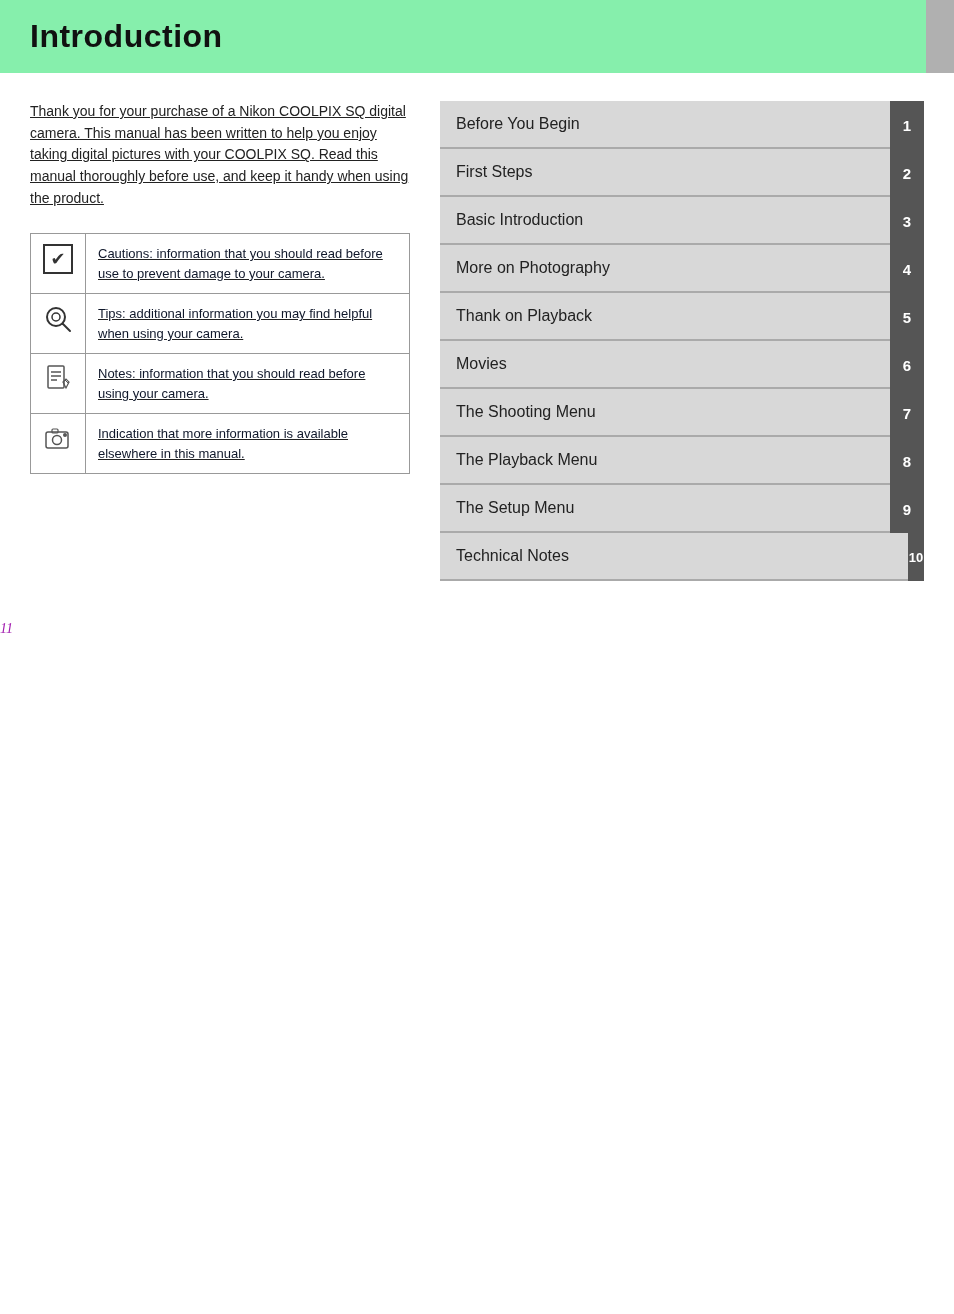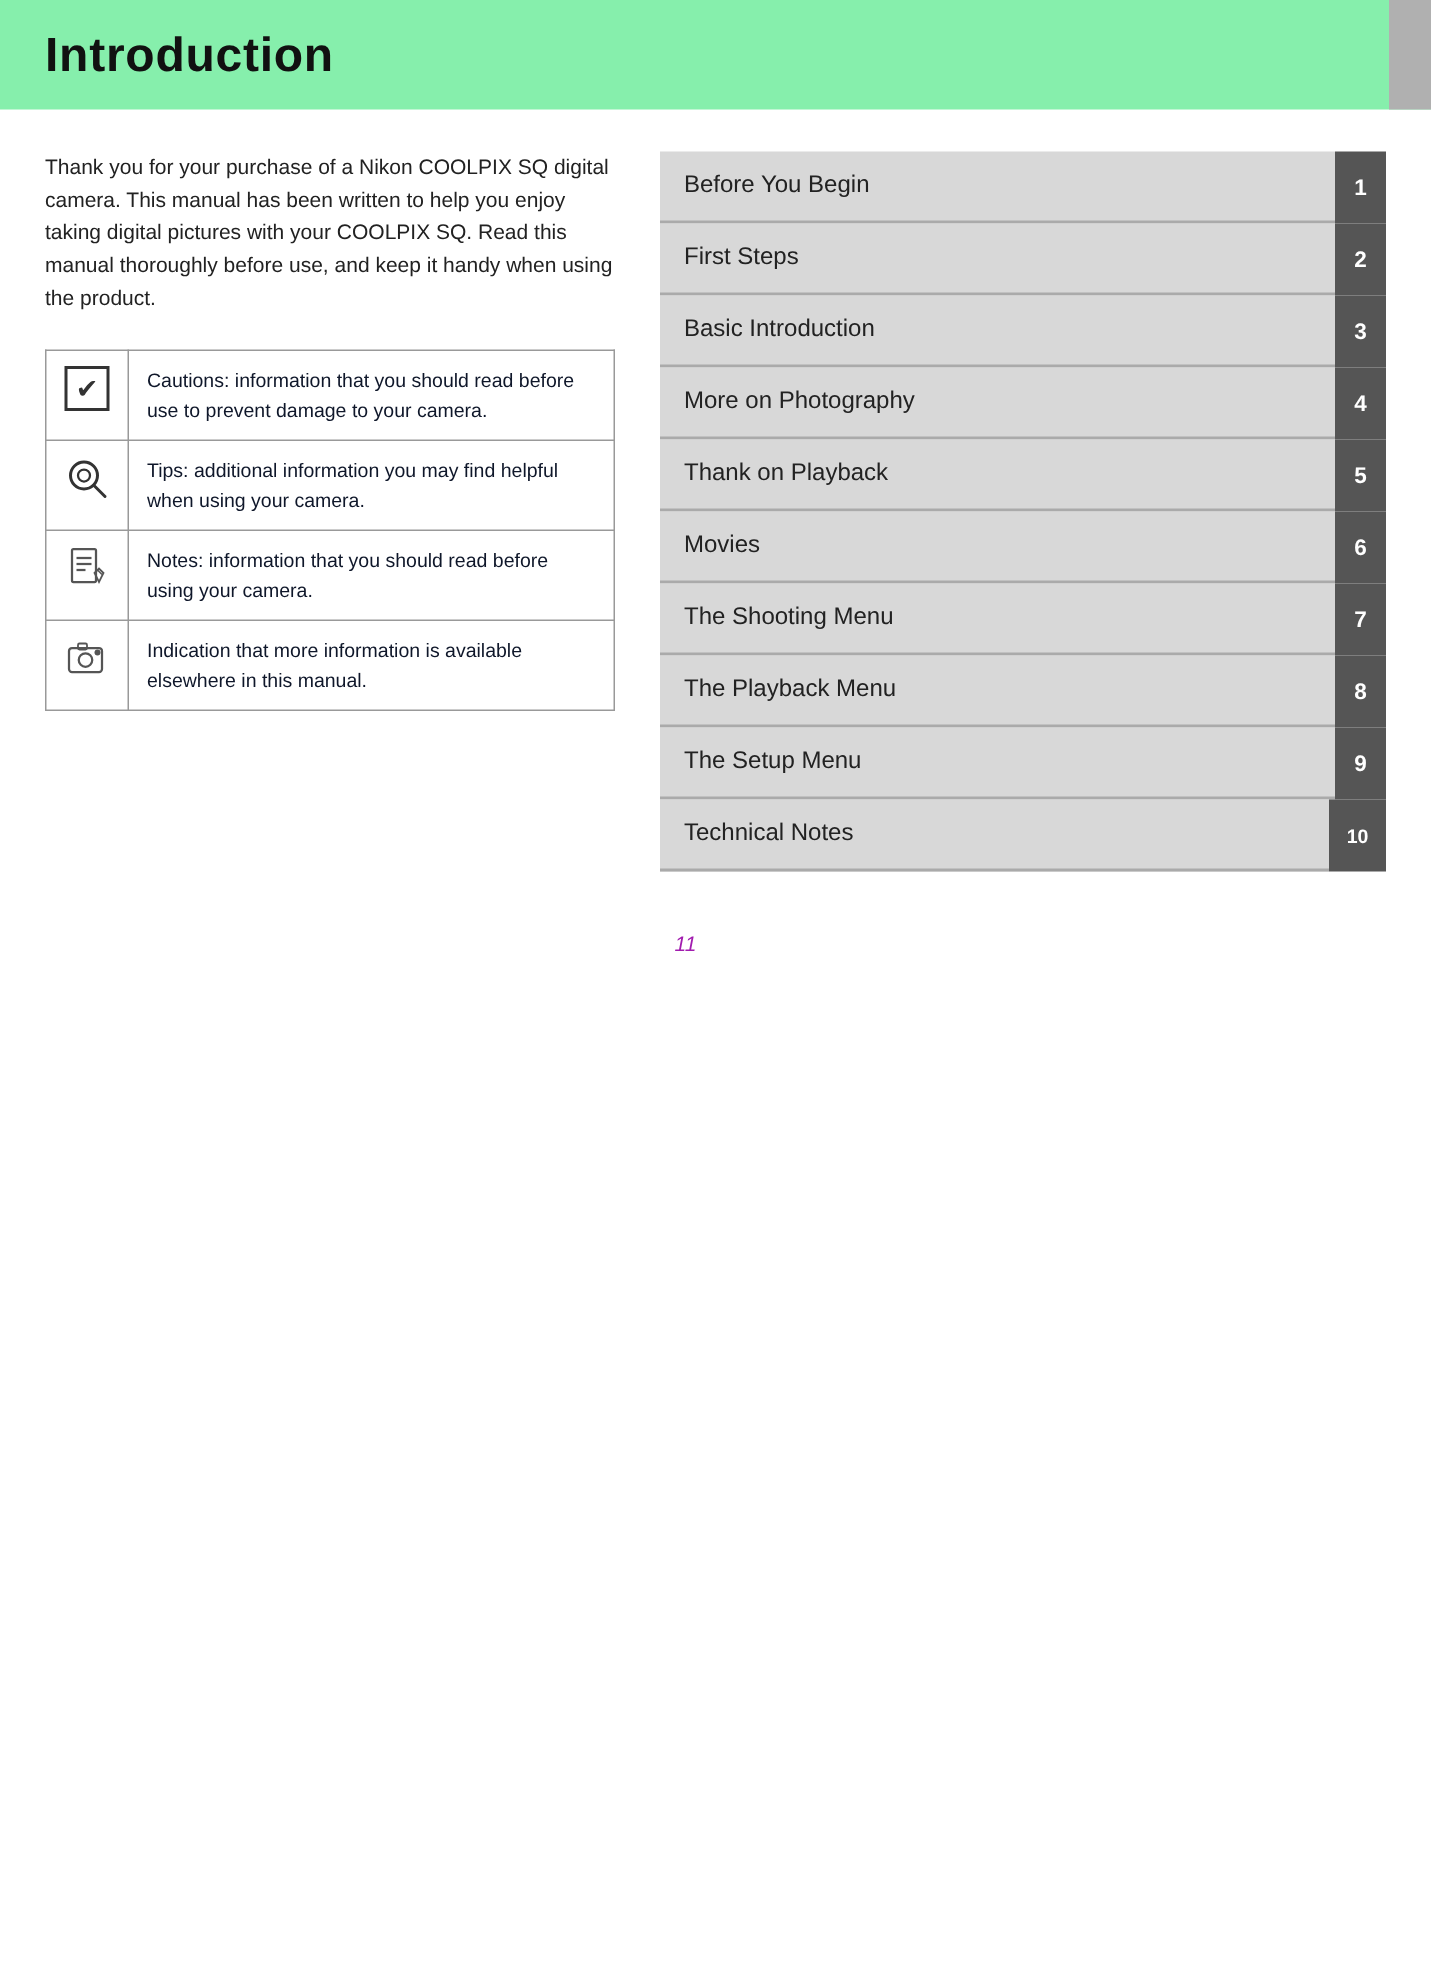--- a/index.html
+++ b/index.html
@@ -39,20 +39,21 @@
       display: flex;
       flex-direction: row;
       padding: 28px 30px 30px 30px;
       gap: 30px;
     }
 
     
     .left-col {
       flex: 0 0 380px;
       max-width: 380px;
+      text-decoration: underline;
     }
 
     .intro-text {
       font-size: 14px;
       line-height: 1.55;
       margin-bottom: 24px;
       color: #222;
     }
 
     .symbols-heading {
@@ -116,30 +117,31 @@
       font-weight: bold;
       width: 34px;
       display: flex;
       align-items: center;
       justify-content: center;
       flex-shrink: 0;
       min-height: 48px;
     }
     .chapter-number.wider {
       font-size: 13px;
-      width: 38px;
+      width: 16px;
     }
 
     
     .page-number {
-      text-align: center;
+      text-align: left;
       font-size: 14px;
       color: #a21caf;
       padding: 10px 40px 20px 0;
       font-style: italic;
+      font-family: Liberation Serif, serif;
     }
   </style>
 </head>
 <body>
 
 <div class="header">
   <span class="header-title">Introduction</span>
   <div class="header-tab"></div>
 </div>
 

